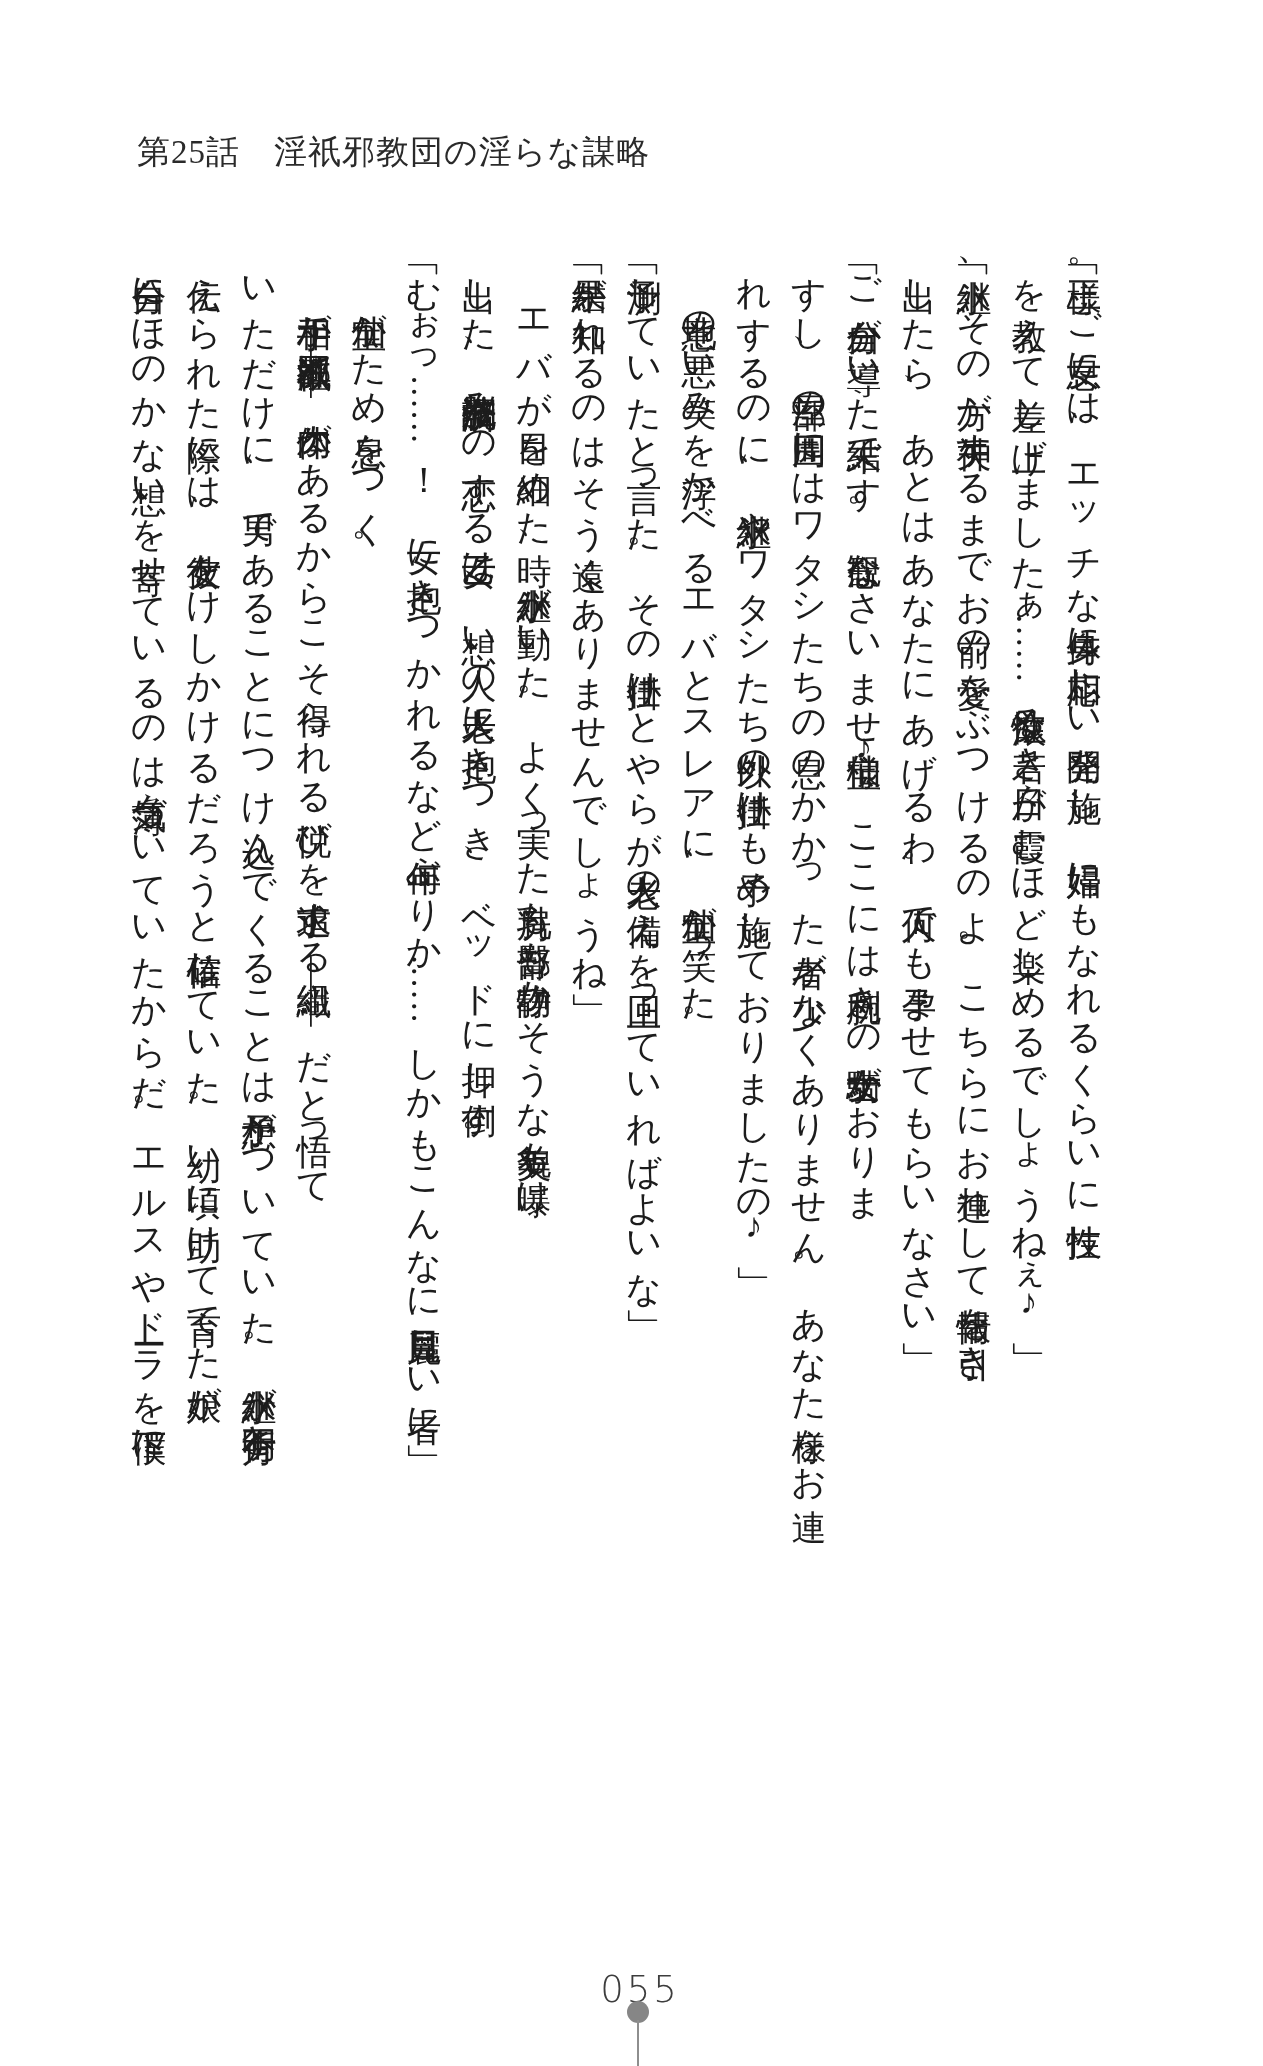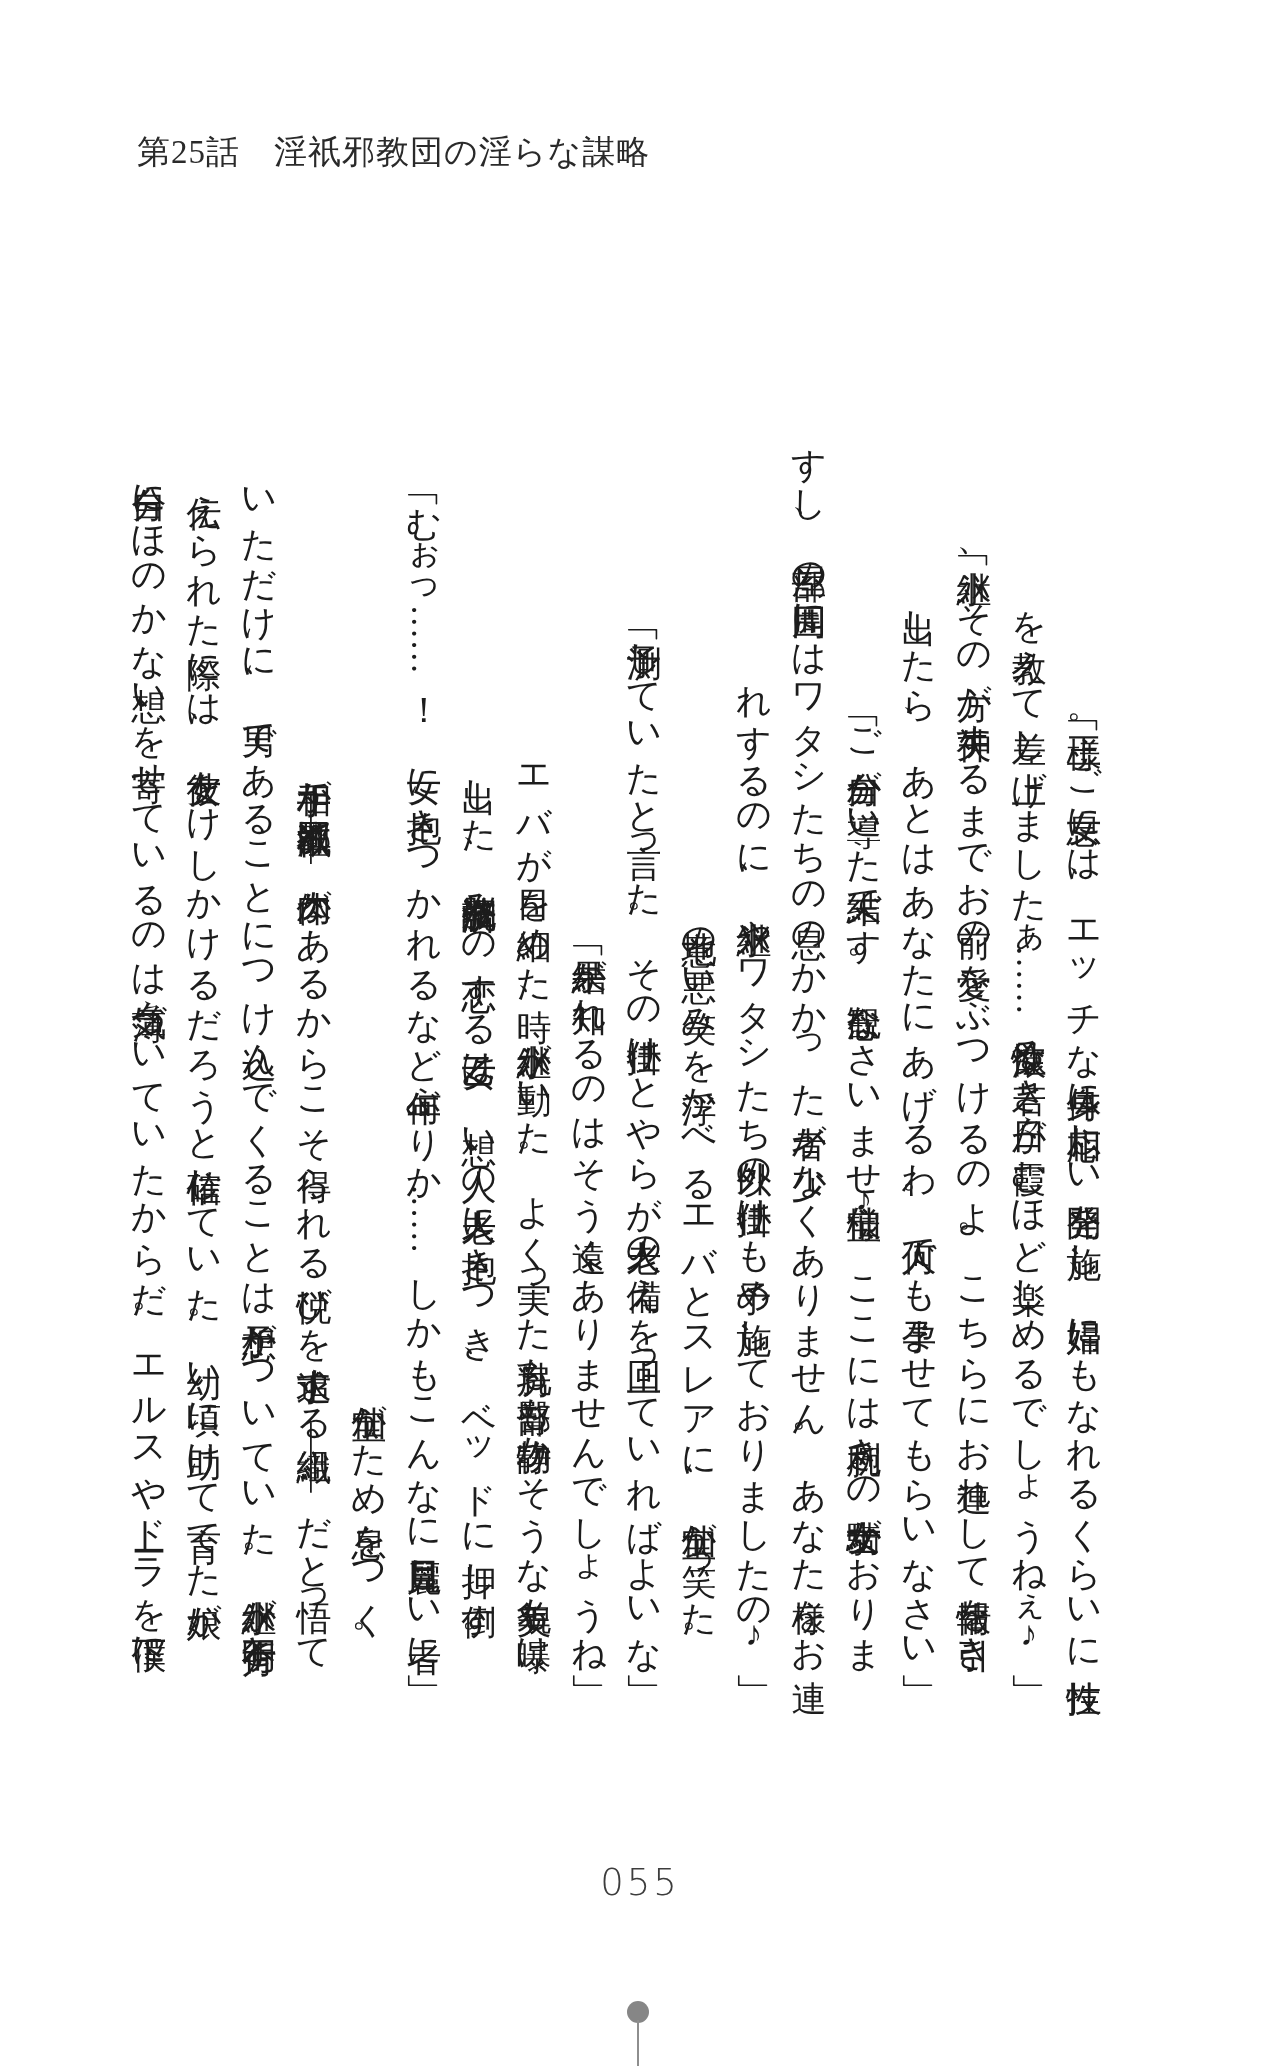--- a/index.html
+++ b/index.html
@@ -7,21 +7,20 @@
     padding: 0;
     background: #ffffff;
   }
   .page {
     position: relative;
     width: 1263px;
     height: 2066px;
     background: #ffffff;
     overflow: hidden;
     font-family: "Liberation Serif", "DejaVu Serif", serif;
-    text-align: right;
   }
   .chapter-header {
     position: absolute;
     left: 137px;
     top: 130px;
     font-size: 33px;
     letter-spacing: 1px;
     color: #2a2a2a;
     white-space: nowrap;
   }
@@ -37,21 +36,21 @@
   }
   .text-block p {
     margin: 0;
     padding: 0;
     line-height: 55px;
     letter-spacing: 0;
     white-space: nowrap;
   }
   .page-number {
     position: absolute;
-    top: 1861px;
+    top: 1968px;
     left: 640px;
     transform: translateX(-50%);
     font-family: "DejaVu Sans", "Liberation Sans", sans-serif;
     font-weight: 300;
     font-size: 37px;
     letter-spacing: 3px;
     color: #3d3d3d;
   }
   .footer-dot {
     position: absolute;

